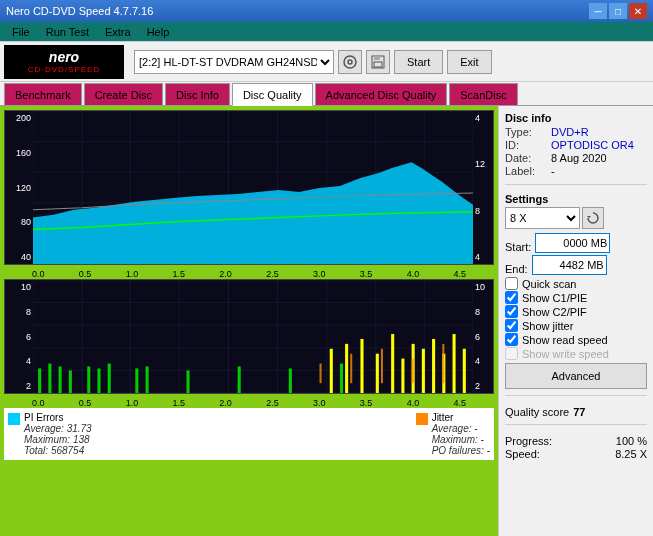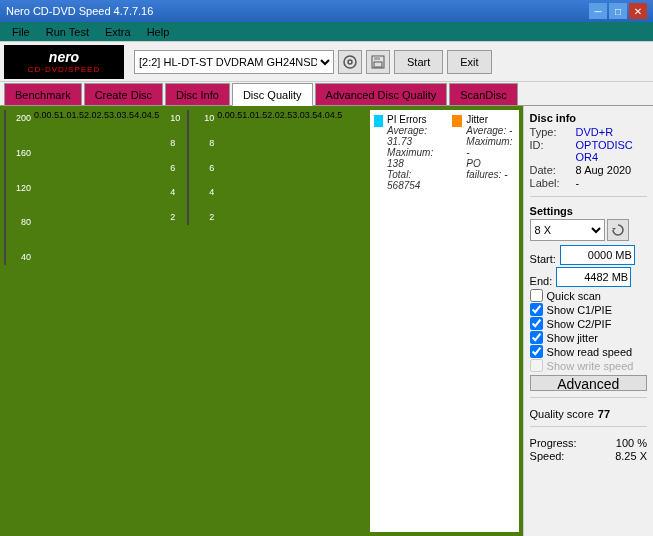--- a/index.html
+++ b/index.html
@@ -74,24 +74,24 @@
     
     .main-content {
       display: flex;
       height: calc(536px - 22px - 20px - 40px - 24px);
       background: white;
     }
     
     
     .chart-area {
       flex: 1;
-      background: #4d7c0f;
+      background: #84cc16;
       padding: 4px;
       display: flex;
-      flex-direction: row;
+      flex-direction: column;
     }
     
     
     .chart-panel {
       position: relative;
       background: #0a0a1a;
       border: 1px solid #444;
       margin-bottom: 4px;
     }
     .chart-panel-top { height: 155px; }
@@ -110,20 +110,21 @@
     }
     .x-axis {
       display: flex; justify-content: space-between; padding: 0 28px 0 28px;
       color: black; font-size: 9px;
     }
     
     
     .legend-area {
       display: flex; gap: 16px; padding: 4px 4px;
       background: white;
+      justify-content: space-between;
     }
     .legend-item { display: flex; align-items: flex-start; gap: 4px; }
     .legend-box { width: 12px; height: 12px; margin-top: 1px; }
     .legend-text { font-size: 10px; }
     .legend-stats { font-size: 10px; color: #333; font-style: italic; }
     
     
     .right-panel {
       width: 155px;
       background: #f0f0f0;
@@ -150,21 +151,21 @@
     .input-field {
       height: 20px; width: 75px; font-size: 11px; border: 1px solid #0078d4; background: white; padding: 0 2px;
       text-align: right;
     }
     .input-row { display: flex; align-items: flex-end; gap: 4px; margin-bottom: 2px; font-size: 11px; }
     
     .checkbox-row { display: flex; align-items: center; gap: 4px; font-size: 11px; margin-bottom: 1px; }
     .checkbox-row input[type=checkbox] { width: 13px; height: 13px; }
     
     .advanced-btn {
-      width: 100%; height: 16px; background: #e1e1e1; border: 1px solid #999; cursor: pointer; font-size: 14px; text-align: center; margin-top: 2px;
+      width: 100%; height: 26px; background: #e1e1e1; border: 1px solid #999; cursor: pointer; font-size: 11px; text-align: center; margin-top: 2px;
     }
     
     .quality-row { display: flex; align-items: center; gap: 4px; font-size: 11px; margin-top: 4px; }
     .quality-value { font-weight: bold; }
     
     .progress-section { margin-top: 4px; }
     .progress-row { display: flex; justify-content: space-between; font-size: 11px; margin-bottom: 1px; }
     
     .divider { height: 1px; background: #ccc; margin: 2px 0; }
   </style>

